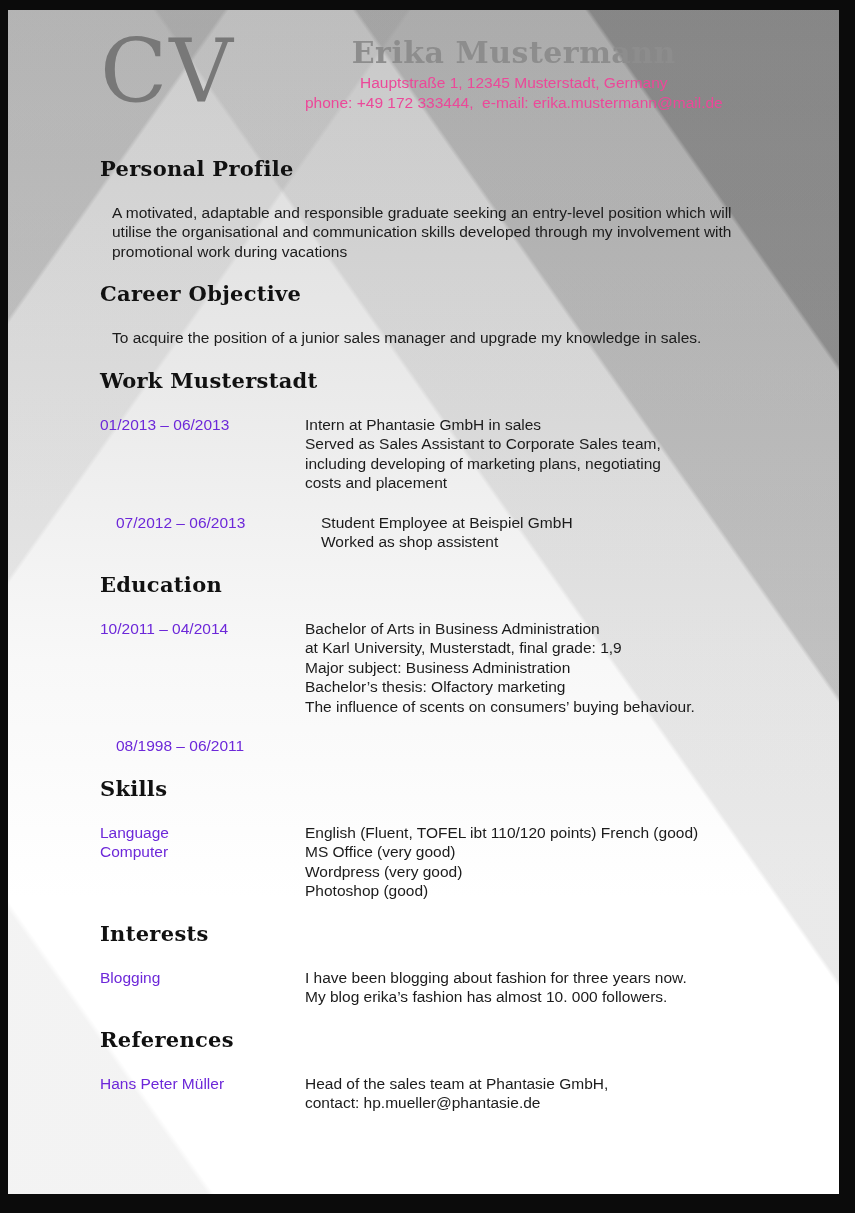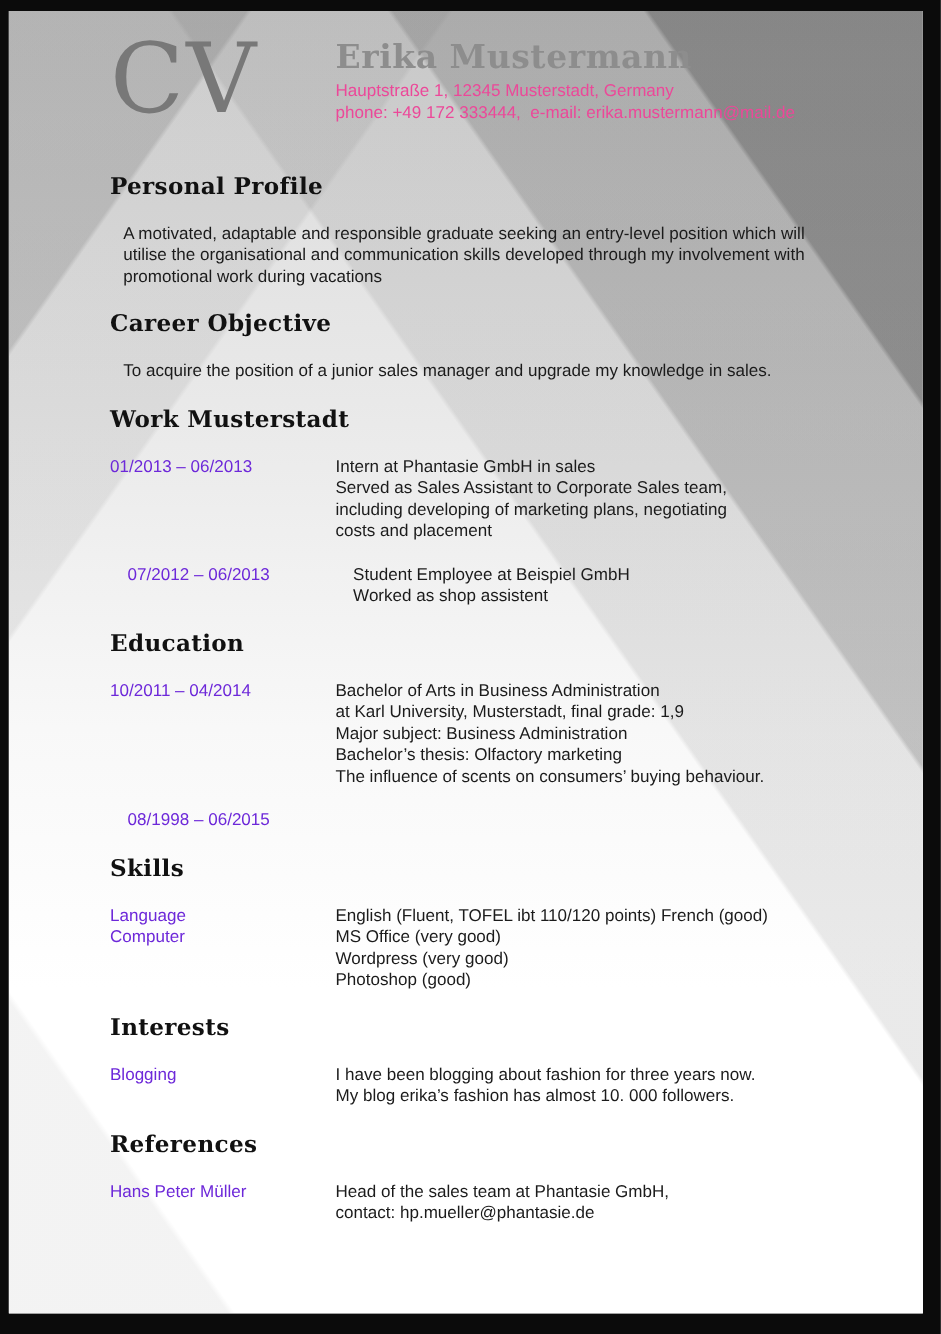--- a/index.html
+++ b/index.html
@@ -41,21 +41,21 @@
   .cv-logo {
     font-family: "DejaVu Serif", serif;
     font-size: 88px;
     line-height: 0.95;
     font-weight: normal;
     color: #787878;
     width: 205px;
     flex: 0 0 205px;
     letter-spacing: 2px;
   }
-  .head-info { padding-top: 7px; }
+  .head-info { padding-top: 7px; text-align: center; }
   .person-name {
     font-family: "DejaVu Serif", serif;
     font-weight: bold;
     font-size: 30px;
     line-height: 32px;
     color: #8d8d8d;
     margin: 0 0 4px 0;
     letter-spacing: 0.5px;
   }
   .head-line { color: #ec4899; white-space: pre; font-size: 15.5px; line-height: 20px; }
@@ -125,21 +125,21 @@
         <h2>Education</h2>
         <div class="row">
           <div class="cell-label">10/2011 – 04/2014</div>
           <div class="cell-desc pre">Bachelor of Arts in Business Administration
 at Karl University, Musterstadt, final grade: 1,9
 Major subject: Business Administration
 Bachelor’s thesis: Olfactory marketing
 The influence of scents on consumers’ buying behaviour.</div>
         </div>
         <div class="row">
-          <div class="cell-label">08/1998 – 06/2015</div>
+          <div class="cell-label">08/1998 – 06/2011</div>
         </div>
       </section>
 
       <section>
         <h2>Skills</h2>
         <div class="row">
           <div class="cell-label pre">Language
 Computer</div>
           <div class="cell-desc pre">English (Fluent, TOFEL ibt 110/120 points) French (good)
 MS Office (very good)

